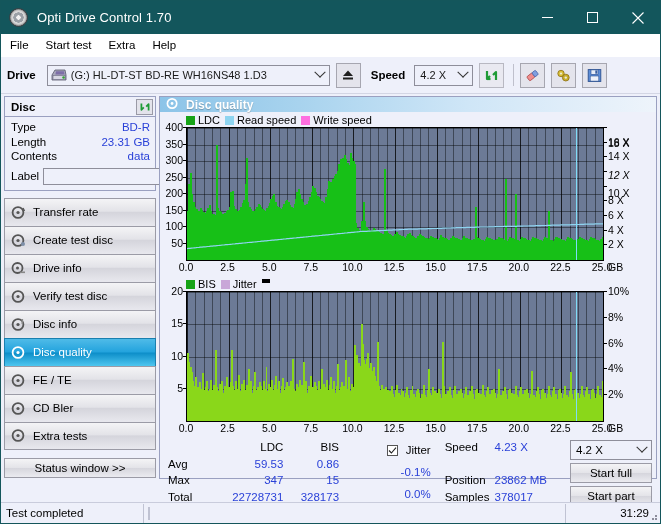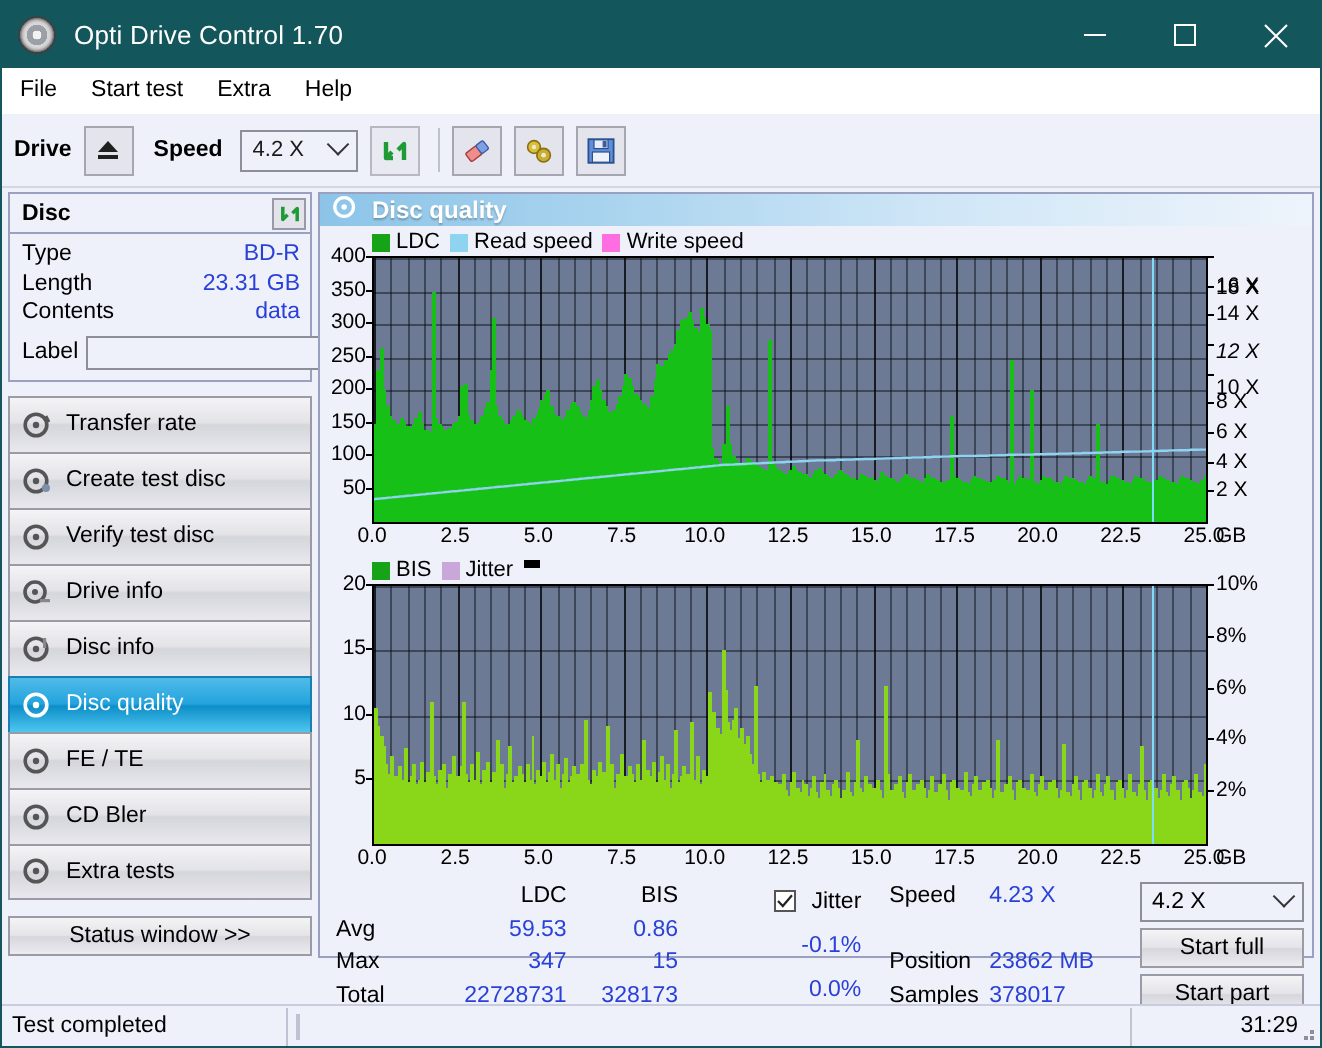--- a/index.html
+++ b/index.html
@@ -244,20 +244,34 @@
   <div class="menubar">
     <div class="menu-item">File</div>
     <div class="menu-item">Start test</div>
     <div class="menu-item">Extra</div>
     <div class="menu-item">Help</div>
   </div>
 
   <div class="drivebar">
     <div class="lbl b">Drive</div>
 
+    <div class="drive-combo">
+      <div class="dicon">
+        <svg width="16" height="14" viewBox="0 0 16 14">
+          <path d="M1 7 L4 2 H14 L15 7 V12 H1 Z" fill="#a9a9bb" stroke="#55556a" stroke-width=".8"></path>
+          <rect x="2" y="7.5" width="12" height="4" fill="#d8d8e4" stroke="#6a6a80" stroke-width=".6"></rect>
+          <circle cx="12.5" cy="9.5" r="1.2" fill="#2fa32f"></circle>
+          <path d="M5 3.2 H13 L13.6 6.4 H4.4 Z" fill="#7e6fa8"></path>
+        </svg>
+      </div>
+      <div class="dtext">(G:)  HL-DT-ST BD-RE  WH16NS48 1.D3</div>
+      <div class="combo-arrow">
+          <div class="chev"></div>
+        </div>
+    </div>
 
     <div class="tb-btn">
       <svg width="14" height="14" viewBox="0 0 14 14">
         <path d="M7 2.5 L12 8 H2 Z" fill="#20201f"></path>
         <rect x="2" y="9.5" width="10" height="2" fill="#20201f"></rect>
       </svg>
     </div>
 
     <div class="lbl b" style="margin-left:10px">Speed</div>
     <div class="speed-combo">
@@ -363,35 +377,35 @@
                 <circle cx="7" cy="7.5" r="5.4" fill="none" stroke="#555" stroke-width="1.8"></circle>
                 <circle cx="7" cy="7.5" r="1.6" fill="#555"></circle>
                 <circle cx="12" cy="11" r="2" fill="#7e8fa8"></circle>
               </svg>
           </span>
           <span>Create test disc</span>
         </div>
         <div class="nav">
           <span class="nicon">
             <svg width="15" height="15" viewBox="0 0 15 15">
-                <circle cx="7" cy="7.5" r="5.4" fill="none" stroke="#555" stroke-width="1.8"></circle>
-                <circle cx="7" cy="7.5" r="1.6" fill="#555"></circle>
-              </svg>
-          </span>
-          <span>Verify test disc</span>
-        </div>
-        <div class="nav">
-          <span class="nicon">
-            <svg width="15" height="15" viewBox="0 0 15 15">
                 <circle cx="6.5" cy="7" r="5" fill="none" stroke="#555" stroke-width="1.8"></circle>
                 <circle cx="6.5" cy="7" r="1.5" fill="#555"></circle>
                 <rect x="9" y="10.5" width="5" height="1.6" fill="#888"></rect>
               </svg>
           </span>
           <span>Drive info</span>
+        </div>
+        <div class="nav">
+          <span class="nicon">
+            <svg width="15" height="15" viewBox="0 0 15 15">
+                <circle cx="7" cy="7.5" r="5.4" fill="none" stroke="#555" stroke-width="1.8"></circle>
+                <circle cx="7" cy="7.5" r="1.6" fill="#555"></circle>
+              </svg>
+          </span>
+          <span>Verify test disc</span>
         </div>
         <div class="nav">
           <span class="nicon">
             <svg width="15" height="15" viewBox="0 0 15 15">
                 <circle cx="7" cy="7.5" r="5.4" fill="none" stroke="#555" stroke-width="1.8"></circle>
                 <circle cx="7" cy="7.5" r="1.6" fill="#555"></circle>
                 <rect x="10.5" y="2" width="1.6" height="5" fill="#888"></rect>
               </svg>
           </span>
           <span>Disc info</span>

